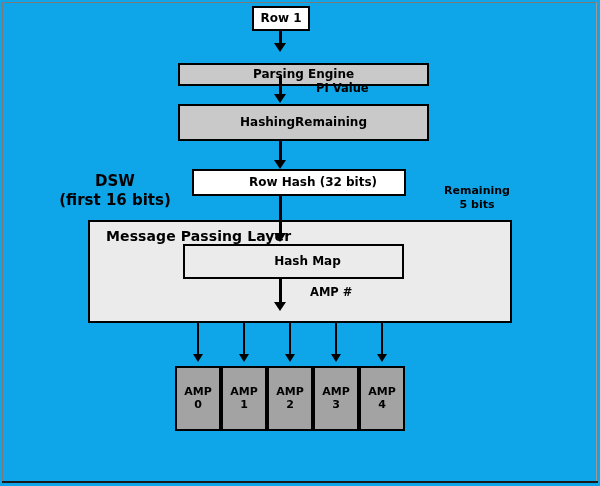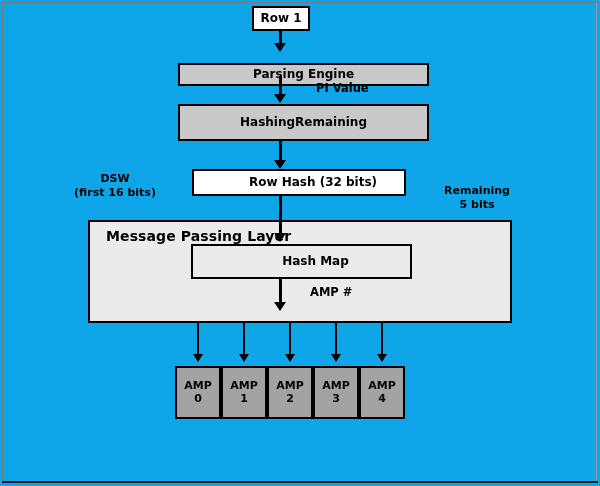--- a/index.html
+++ b/index.html
@@ -86,48 +86,48 @@
   }
   #mpl-title {
     position: absolute;
     left: 16px; top: 6px;
     font-size: 14px;
     font-weight: bold;
     color: #000000;
     letter-spacing: 0.1px;
   }
   #node-hash-map {
-    left: 191px; top: 244px; width: 221px; height: 35px;
+    left: 183px; top: 244px; width: 221px; height: 35px;
     font-size: 12px;
     background: #ebebeb;
   }
 
   .amp-box {
     top: 366px;
     width: 46px;
-    height: 53px;
+    height: 65px;
     font-size: 11px;
     flex-direction: column;
     background: #a3a3a3;
   }
   .amp-box .amp-word { display: block; }
   .amp-box .amp-num  { display: block; }
 
   
   .label {
     position: absolute;
     color: #000000;
     font-weight: bold;
     text-align: center;
     line-height: 1.25;
     white-space: pre-line;
   }
   #label-pi-value   { left: 316px; top: 81px;  font-size: 11.5px; }
   #label-amp-hash   { left: 310px; top: 285px; font-size: 11.5px; }
-  #label-dsw        { left: 52px;  top: 172px; width: 126px; font-size: 11px; }
+  #label-dsw        { left: 52px;  top: 172px; width: 126px; font-size: 15px; }
   #label-remaining  { left: 418px; top: 184px; width: 118px; font-size: 11px; }
 
   
   .conn {
     position: absolute;
   }
   .vline {
     position: absolute;
     width: 3px;
     background: #000000;

